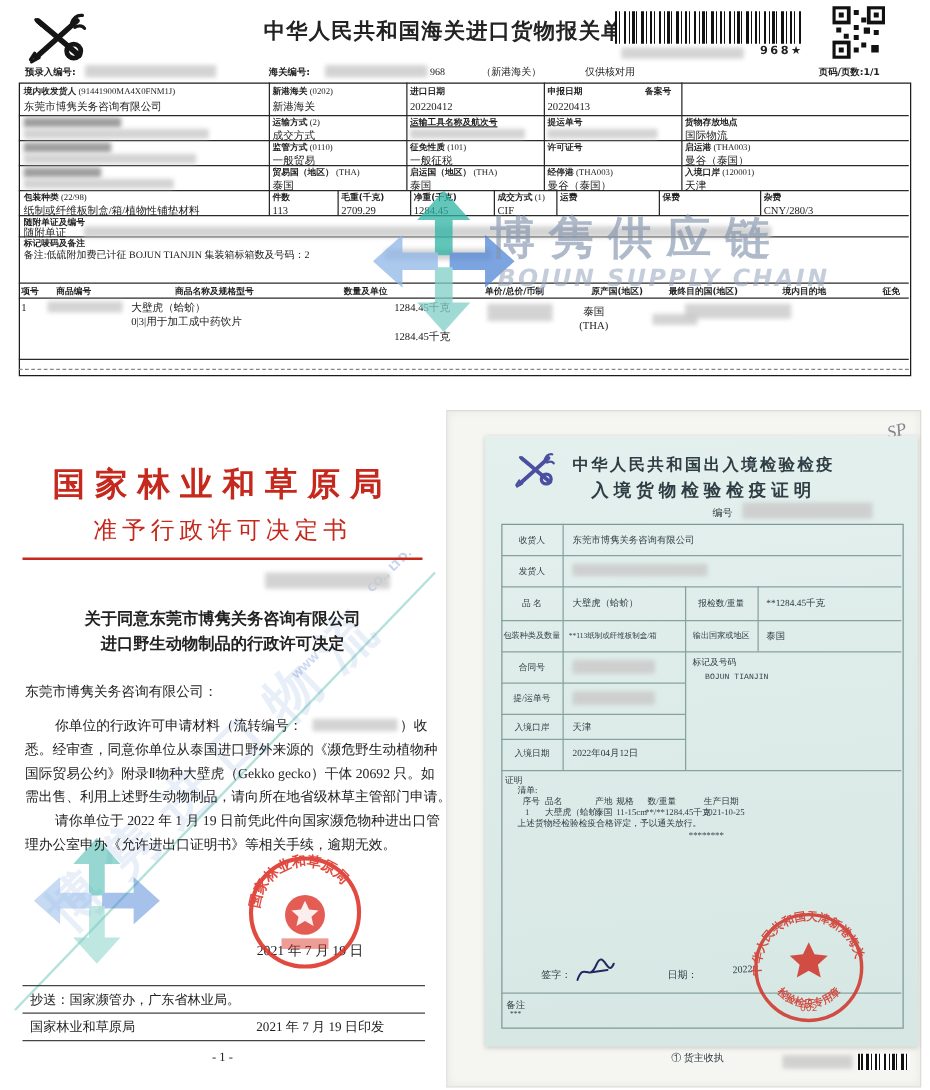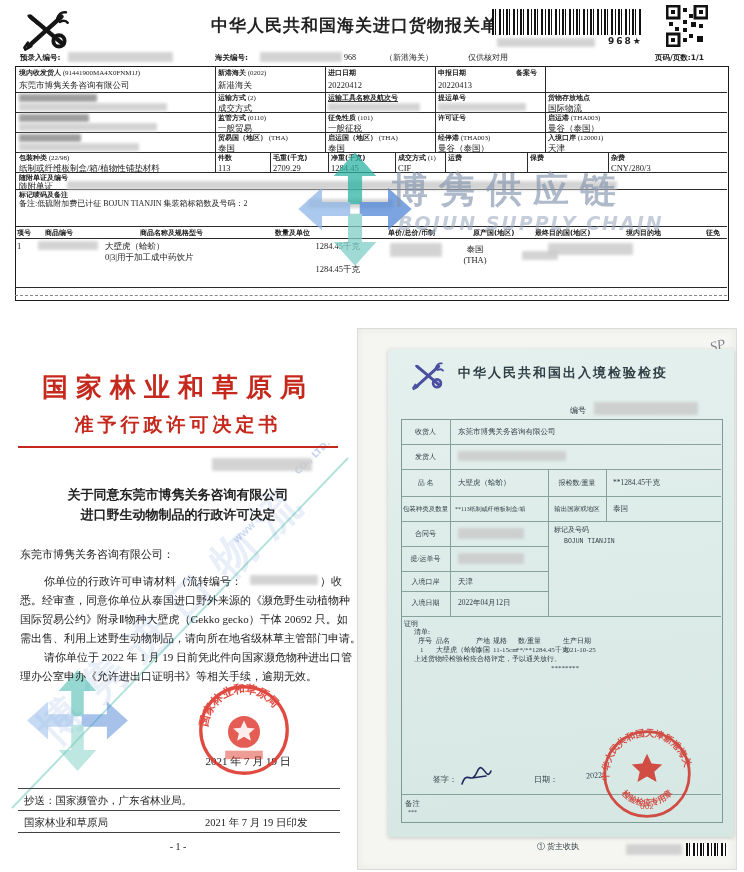--- a/index.html
+++ b/index.html
@@ -219,21 +219,21 @@
       <div class="c ser" style="left:-15px;top:560px;width:430px;font-size:44px;letter-spacing:16px;font-weight:bold;
            color:rgba(110,145,215,.15);transform:rotate(-44deg)">博隽进口物流</div>
       <div class="c b" style="left:290px;top:452px;font-size:9px;color:rgba(110,145,215,.4);transform:rotate(-44deg)">CO., LTD.</div>
       <div class="c b" style="left:232px;top:528px;font-size:8px;color:rgba(110,145,215,.35);transform:rotate(-44deg)">WWW</div>
       <svg class="c" style="left:25px;top:668px;opacity:.5" width="105" height="105" viewBox="0 0 100 100">
           <use href="#pinwheel"></use>
         </svg>
     </div>
 
     <div class="c ser red ctr" style="left:0px;top:372px;width:356px;font-size:26px;font-weight:bold;letter-spacing:8px">国家林业和草原局</div>
-    <div class="c ser red ctr" style="left:0px;top:413px;width:356px;font-size:19px;font-weight:bold;letter-spacing:4px">准予行政许可决定书</div>
+    <div class="c ser red ctr" style="left:0px;top:413px;width:356px;font-size:19px;font-weight:normal;letter-spacing:4px">准予行政许可决定书</div>
     <div class="c" style="left:18px;top:446px;width:320px;height:2px;background:#c5281c"></div>
     <div class="rd" style="left:212px;top:458px;width:100px;height:13px"></div>
 
     <div class="c ser f13 ctr" style="left:0px;top:487px;width:356px;font-weight:bold">关于同意东莞市博隽关务咨询有限公司</div>
     <div class="c ser f13 ctr" style="left:0px;top:507px;width:356px;font-weight:bold">进口野生动物制品的行政许可决定</div>
 
     <div class="c ser f11" style="left:20px;top:548px">东莞市博隽关务咨询有限公司：</div>
     <div class="c ser f11" style="left:44px;top:575px">你单位的行政许可申请材料（流转编号：</div>
     <div class="rd" style="left:250px;top:575px;width:68px;height:10px"></div>
     <div class="c ser f11" style="left:320px;top:575px">）收</div>
@@ -267,20 +267,21 @@
   </div>
 
   <div id="photo">
     <div class="c cert-t" style="left:352px;top:8px;font-size:14px;font-style:italic;color:#80858d;transform:rotate(-14deg)">SP</div>
     <div id="paper"></div>
 
     <svg class="c" style="left:52px;top:30px" width="36" height="34" viewBox="0 0 60 52">
       <use href="#caduceus" stroke="#4a4fa0"></use>
     </svg>
     <div class="c b f13 ctr cert-t" style="left:85px;top:36px;width:240px;letter-spacing:2px">中华人民共和国出入境检验检疫</div>
+    <div class="c b f14 ctr cert-t" style="left:85px;top:56px;width:240px;letter-spacing:4px">入境货物检验检疫证明</div>
     <div class="c f8 cert-t" style="left:212px;top:77px">编号</div>
     <div class="rd" style="left:236px;top:73px;width:104px;height:13px"></div>
 
     <div class="c" style="left:43px;top:90px;width:320px;height:402px;border:1px solid #7f9a95"></div>
     <div class="chl" style="left:43px;top:115px;width:320px"></div>
     <div class="chl" style="left:43px;top:140px;width:320px"></div>
     <div class="chl" style="left:43px;top:167px;width:320px"></div>
     <div class="chl" style="left:43px;top:192px;width:320px"></div>
     <div class="chl" style="left:43px;top:217px;width:147px"></div>
     <div class="chl" style="left:43px;top:242px;width:147px"></div>

